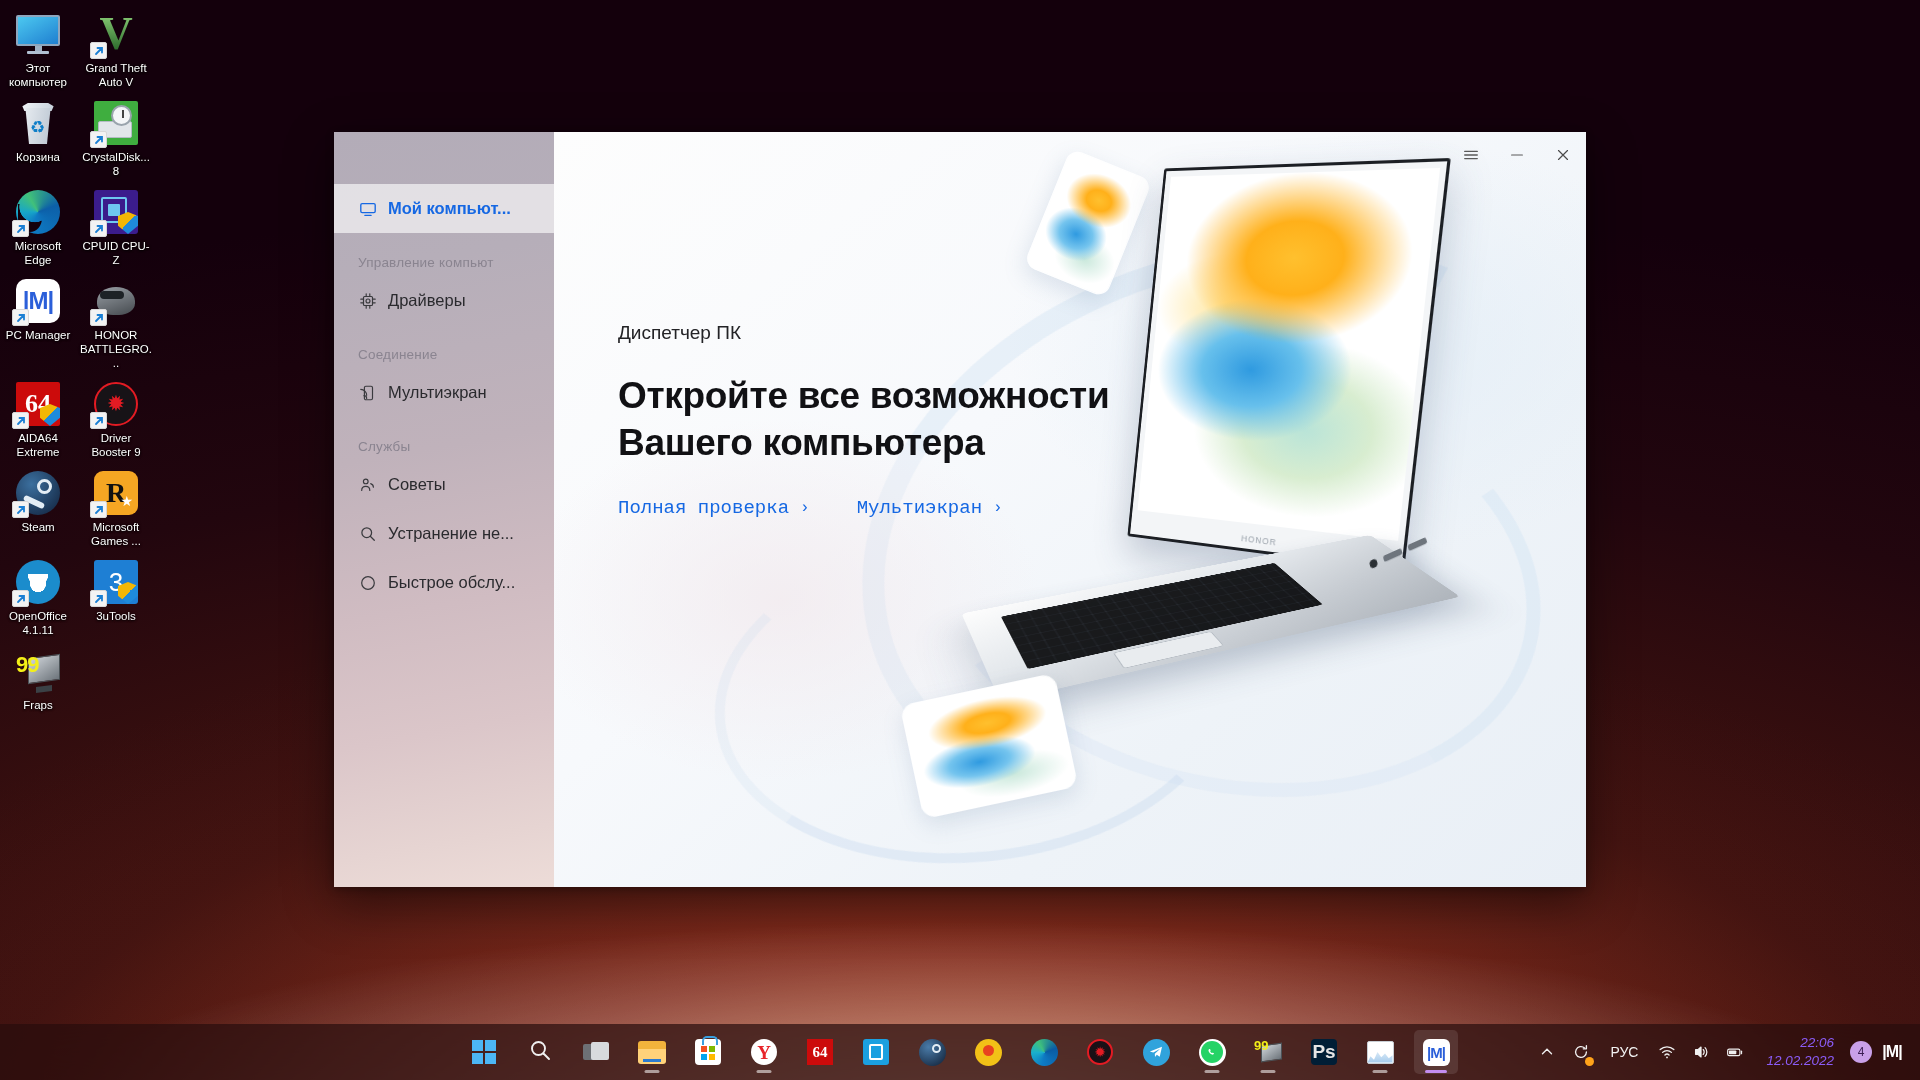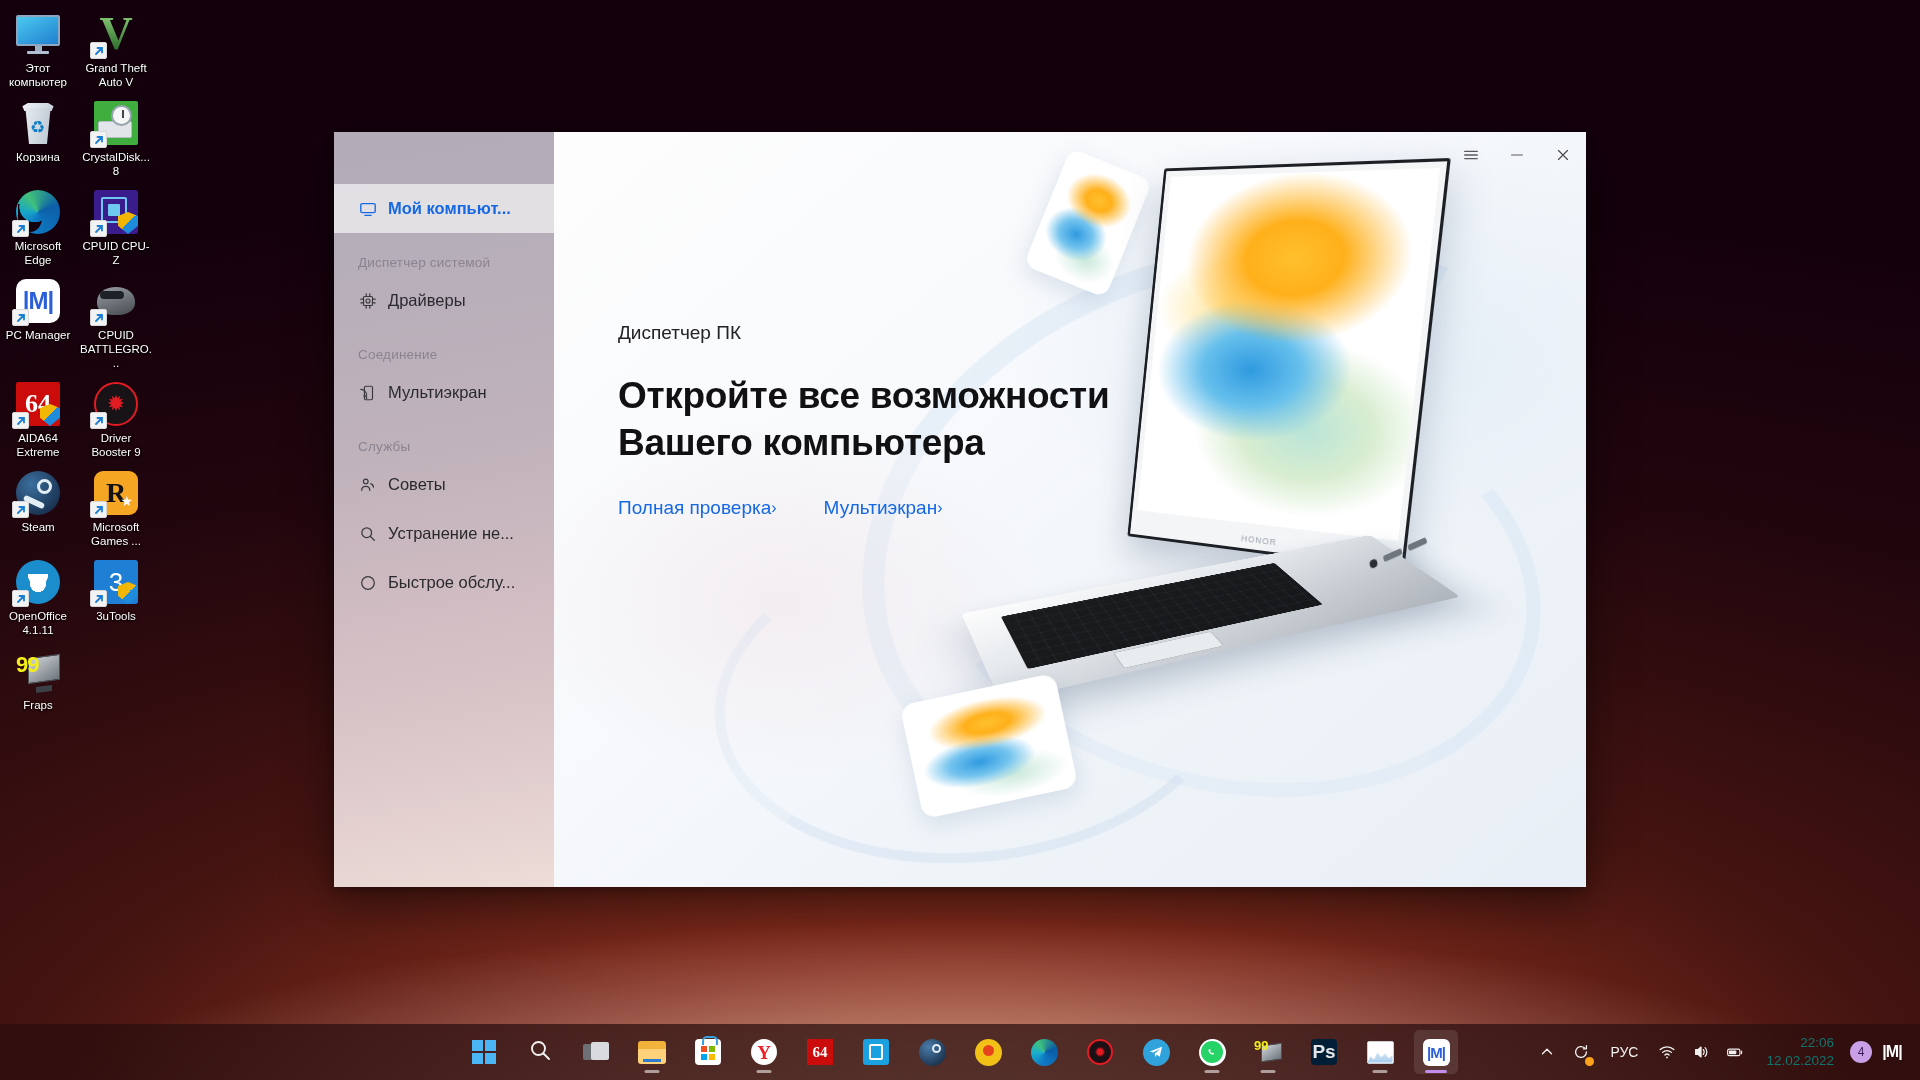--- a/index.html
+++ b/index.html
@@ -211,21 +211,21 @@
   }
   .wbtn{ width:46px;height:46px;display:flex;align-items:center;justify-content:center;
          cursor:default; color:#4a4a4a; }
   .wbtn svg{ width:18px;height:18px; }
 
   
   #hero{ position:absolute; left:64px; top:190px; z-index:20; }
   #hero .eyebrow{ font-size:19px; color:#232326; margin-bottom:28px; }
   #hero h1{ font-size:37px; line-height:1.28; color:#111114; font-weight:bold; letter-spacing:-0.3px;}
   #hero .links{ margin-top:30px; display:flex; gap:47px; }
-  #hero .links a{ font-size:19px; color:#1668e3; text-decoration:none; display:flex; align-items:center; gap:0;}
+  #hero .links a{ font-size:19px; color:#1668e3; text-decoration:none; display:flex; align-items:center; gap:11px;font-family:Liberation Mono, monospace;}
   #hero .links a .chev{ font-size:16px; }
 
   
   #art{ position:absolute; right:-6px; top:0; width:700px; height:755px; z-index:15; }
   .lap-lid{
     position:absolute; left:236px; top:32px; width:300px; height:392px;
     background:#f3f5f7; border:3px solid #1c1f24; border-radius:3px;
     transform:perspective(900px) rotateY(-21deg) rotateZ(6.5deg) skewY(-4deg);
     box-shadow:0 18px 40px rgba(60,80,110,0.28);
     overflow:hidden;
@@ -345,21 +345,21 @@
   .t-pcm2{width:27px;height:27px;background:#fff;border-radius:6px;display:flex;align-items:center;justify-content:center;}
   .t-pcm2 span{font-size:15px;font-weight:bold;color:#2b5fd9;letter-spacing:-1px;}
 
   
   #tray{ position:absolute; right:0; top:0; height:56px; display:flex; align-items:center; gap:0px; padding-right:6px;}
   .tr{ height:44px; display:flex; align-items:center; justify-content:center; padding:0 8px;
        color:#f2f2f2; cursor:default; }
   .tr svg{ width:18px; height:18px; }
   #tray-lang{ font-size:14px; padding:0 12px; }
   #tray-clock{ display:flex; flex-direction:column; align-items:flex-end; justify-content:center;
-       font-size:13.5px; line-height:18px; color:#0f766e; padding:0 10px 0 14px; }
+       font-size:13.5px; line-height:18px; color:#8b5cf6; padding:0 10px 0 14px;font-style:italic; }
   #tray-badge{ width:22px;height:22px;border-radius:50%;background:#c9a0e8;color:#3a1d52;
        font-size:12px; display:flex;align-items:center;justify-content:center; margin:0 6px;}
   #tray-pcm{ width:28px;height:28px; display:flex;align-items:center;justify-content:center;
        color:#fff; font-size:16px; font-weight:bold; letter-spacing:-1px; margin-right:8px;}
   .tr-update{ position:relative; }
   .tr-update .dot{ position:absolute; right:4px; bottom:8px; width:9px;height:9px;border-radius:50%;background:#ffa31a;}
 </style>
 </head>
 <body>
 
@@ -465,21 +465,21 @@
       <div class="ic-pubg">
           <div class="helm"></div>
           <div class="vis"></div>
         </div>
       <span class="shortcut-arrow">
         <svg viewBox="0 0 12 12">
             <path d="M3 9 L9 3 M4.5 3 H9 V7.5" stroke="#1a7fd4" stroke-width="1.8" fill="none" stroke-linecap="round"></path>
           </svg>
       </span>
     </div>
-    <div class="lbl">CPUID BATTLEGRO...</div>
+    <div class="lbl">HONOR BATTLEGRO...</div>
   </div>
 
   <div class="dicon">
     <div class="glyph">
       <div class="ic-aida">
           <span>64</span>
           <div class="shield"></div>
         </div>
       <span class="shortcut-arrow">
         <svg viewBox="0 0 12 12">
@@ -585,21 +585,21 @@
     <div class="side-item active">
       <span class="si-ico">
         <svg viewBox="0 0 20 20" fill="none" stroke="#1668e3" stroke-width="1.5">
           <rect x="2" y="4" width="16" height="10" rx="1.5"></rect>
             <path d="M6.5 17h7" stroke-linecap="round"></path>
         </svg>
       </span>
       <span>Мой компьют...</span>
     </div>
 
-    <div class="side-group">Диспетчер системой</div>
+    <div class="side-group">Управление компьют</div>
     <div class="side-item">
       <span class="si-ico">
         <svg viewBox="0 0 20 20" fill="none" stroke="#3a3a3e" stroke-width="1.3">
           <rect x="5" y="5" width="10" height="10" rx="1.2"></rect>
             <circle cx="10" cy="10" r="2.2"></circle>
           <path d="M8 2v3M12 2v3M8 15v3M12 15v3M2 8h3M2 12h3M15 8h3M15 12h3" stroke-linecap="round"></path>
         </svg>
       </span>
       <span>Драйверы</span>
     </div>

